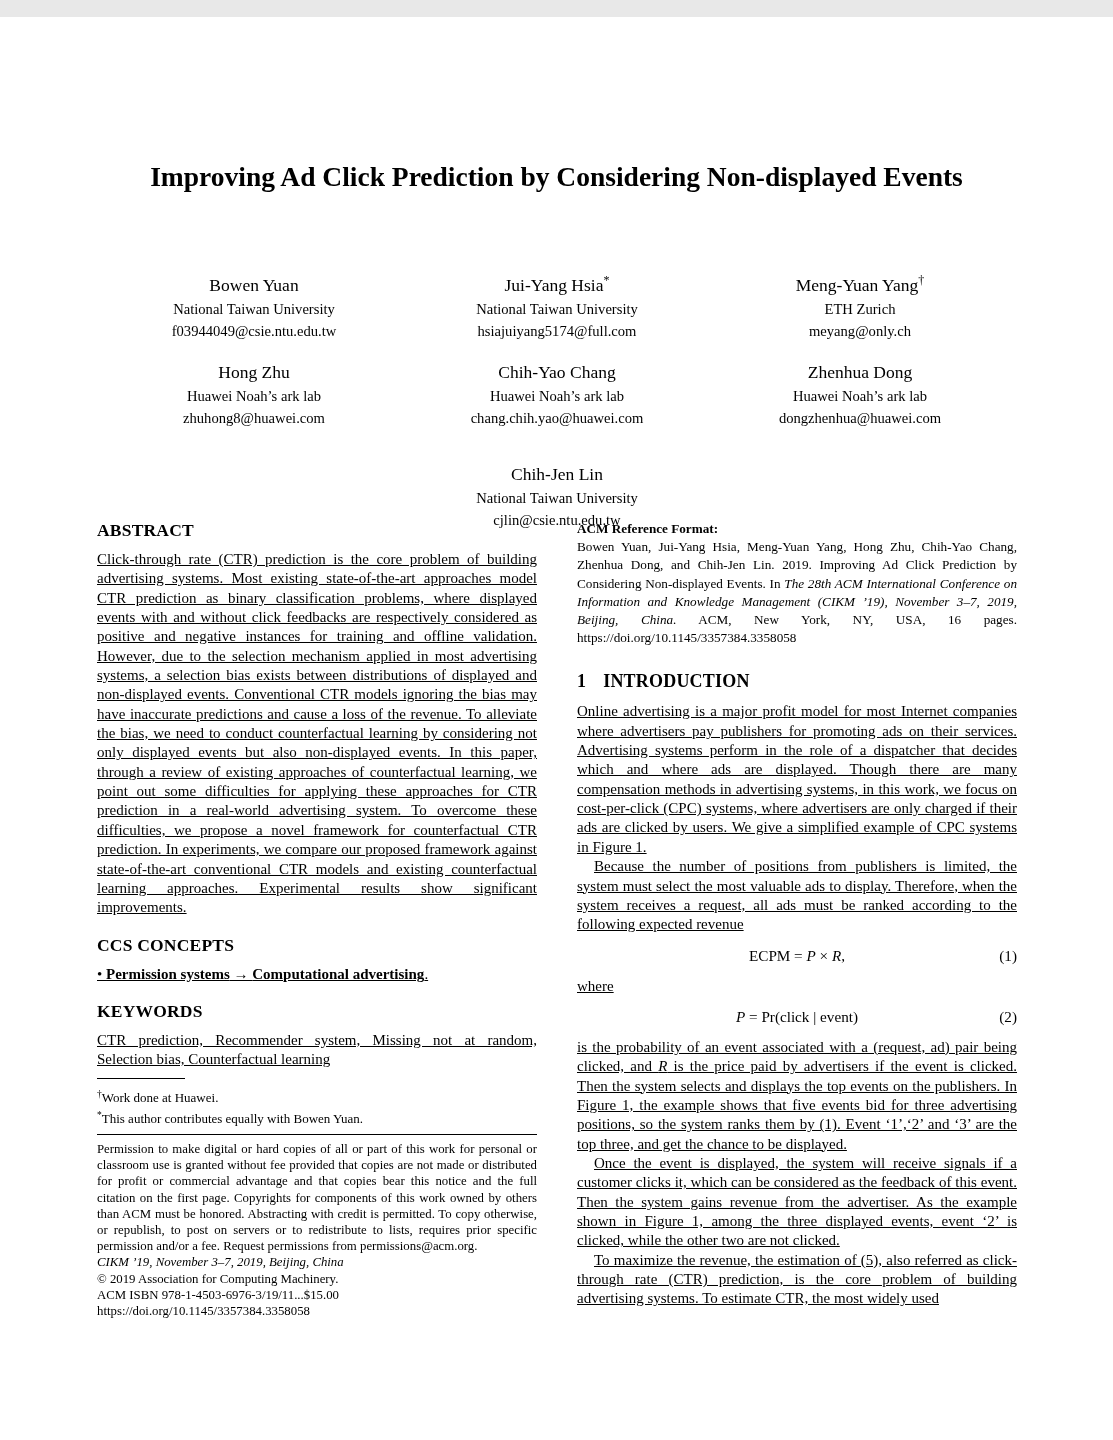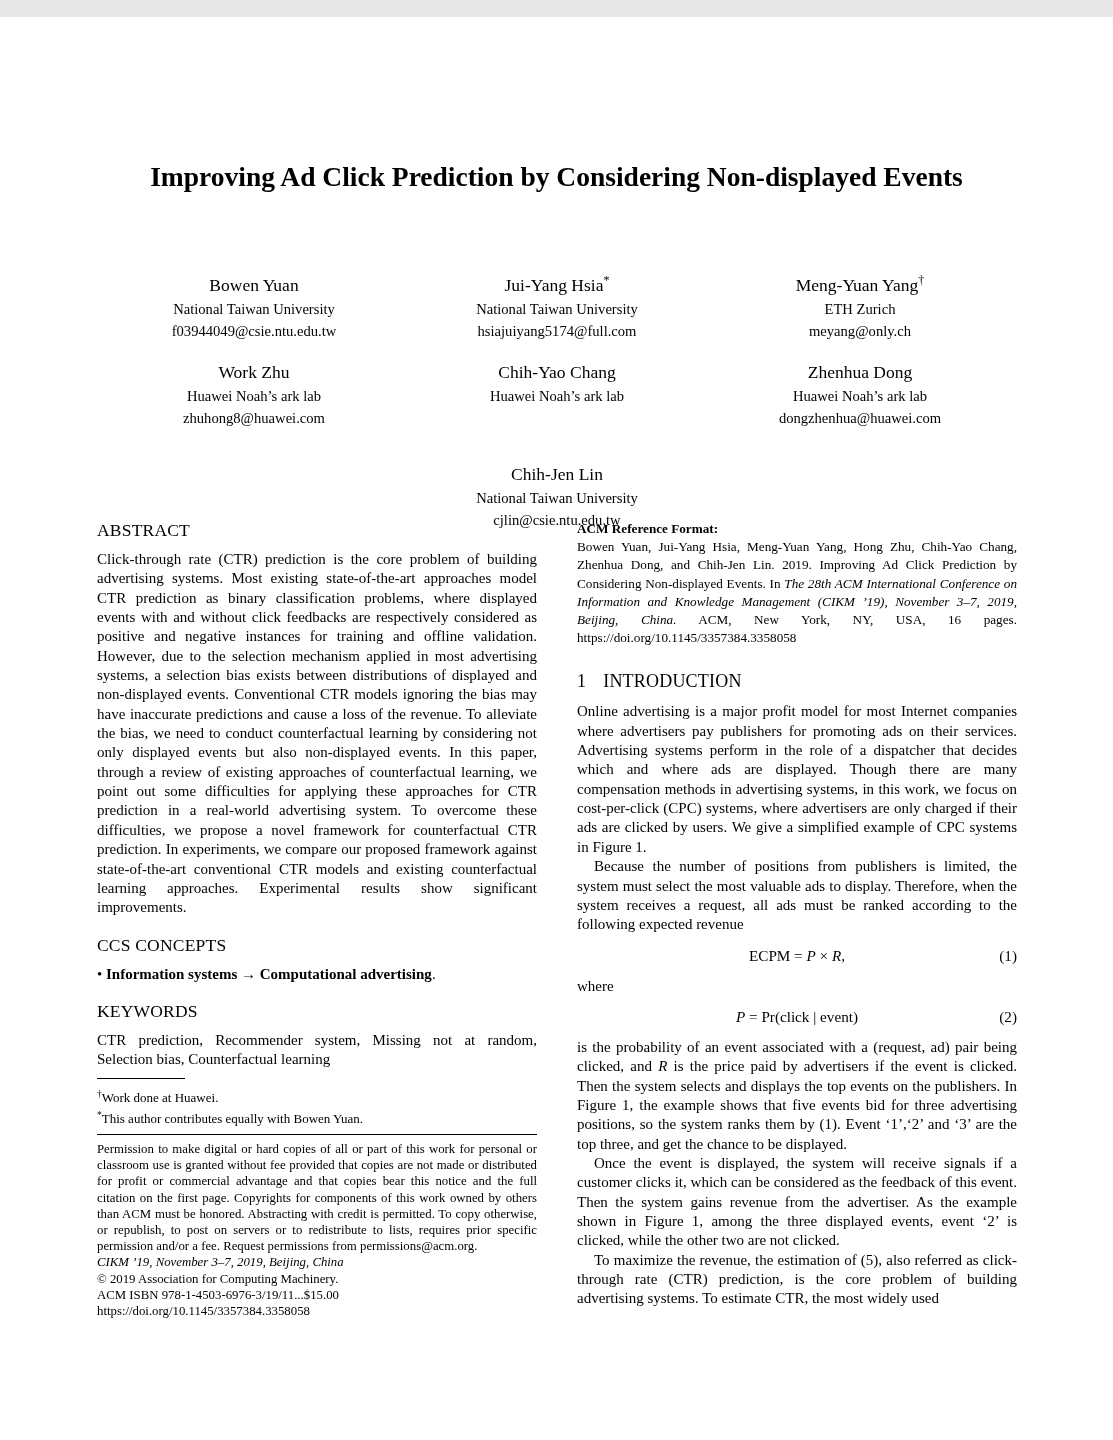--- a/index.html
+++ b/index.html
@@ -37,28 +37,28 @@
   .author { flex: 1; text-align: center; }
   .author-name { font-size: 17.5px; line-height: 26px; }
   .author-name sup { font-size: 12px; }
   .author-affil { font-size: 14.6px; line-height: 22px; }
   .author-email { font-size: 14.6px; line-height: 22px; }
   .col { position: absolute; top: 503px; width: 440px; }
   .col-left { left: 97px; }
   .col-right { left: 577px; }
   .sec-heading {
     font-size: 17.5px;
-    font-weight: normal;
+    font-weight: bold;
     margin: 0 0 9px 0;
     letter-spacing: 0.2px;
   }
   .mt { margin-top: 17px; }
   .intro-heading { margin-top: 24px; margin-bottom: 10px; font-size: 18px; }
   .sec-num { margin-right: 17px; }
-  .body-p { font-size: 15px; line-height: 19.35px; text-align: justify; margin: 0; }
+  .body-p { font-size: 15px; line-height: 19.35px; text-align: justify; margin: 0; text-decoration: underline; }
   .indent { text-indent: 17px; }
   .it { font-style: italic; }
   .acm-ref-heading { font-size: 13.2px; font-weight: bold; margin: 0; line-height: 18.2px; }
   .acm-ref-text { font-size: 13.2px; line-height: 18.2px; text-align: justify; margin: 0; }
   .eq-row { position: relative; margin: 11px 0; font-size: 15.2px; text-align: center; line-height: 20px; }
   .eq-num { position: absolute; right: 0; top: 0; }
   .where-line { margin: 2px 0; }
   .footnote-area { position: absolute; left: 97px; top: 1061px; width: 440px; }
   .footnote-rule { width: 88px; border-top: 1.3px solid #000; margin-bottom: 7px; }
   .fn { font-size: 13px; line-height: 17.6px; margin: 0; }
@@ -88,27 +88,28 @@
     </div>
     <div class="author">
       <div class="author-name"><span>Meng-Yuan Yang</span><sup>†</sup></div>
       <div class="author-affil">ETH Zurich</div>
       <div class="author-email">meyang@only.ch</div>
     </div>
   </div>
 
   <div class="authors-row row2">
     <div class="author">
-      <div class="author-name"><span>Work Zhu</span><sup></sup></div>
+      <div class="author-name"><span>Hong Zhu</span><sup></sup></div>
       <div class="author-affil">Huawei Noah’s ark lab</div>
       <div class="author-email">zhuhong8@huawei.com</div>
     </div>
     <div class="author">
       <div class="author-name"><span>Chih-Yao Chang</span><sup></sup></div>
       <div class="author-affil">Huawei Noah’s ark lab</div>
+      <div class="author-email">chang.chih.yao@huawei.com</div>
     </div>
     <div class="author">
       <div class="author-name"><span>Zhenhua Dong</span><sup></sup></div>
       <div class="author-affil">Huawei Noah’s ark lab</div>
       <div class="author-email">dongzhenhua@huawei.com</div>
     </div>
   </div>
 
   <div class="authors-row row3">
     <div class="author">
@@ -116,21 +117,21 @@
       <div class="author-affil">National Taiwan University</div>
       <div class="author-email">cjlin@csie.ntu.edu.tw</div>
     </div>
   </div>
 
   <div class="col col-left">
     <h2 class="sec-heading">ABSTRACT</h2>
     <p class="body-p">Click-through rate (CTR) prediction is the core problem of building advertising systems. Most existing state-of-the-art approaches model CTR prediction as binary classification problems, where displayed events with and without click feedbacks are respectively considered as positive and negative instances for training and offline validation. However, due to the selection mechanism applied in most advertising systems, a selection bias exists between distributions of displayed and non-displayed events. Conventional CTR models ignoring the bias may have inaccurate predictions and cause a loss of the revenue. To alleviate the bias, we need to conduct counterfactual learning by considering not only displayed events but also non-displayed events. In this paper, through a review of existing approaches of counterfactual learning, we point out some difficulties for applying these approaches for CTR prediction in a real-world advertising system. To overcome these difficulties, we propose a novel framework for counterfactual CTR prediction. In experiments, we compare our proposed framework against state-of-the-art conventional CTR models and existing counterfactual learning approaches. Experimental results show significant improvements.</p>
 
     <h2 class="sec-heading mt">CCS CONCEPTS</h2>
-    <p class="body-p"><span>• </span><b>Information systems</b><span> → </span><b>Computational advertising</b><span>.</span></p>
+    <p class="body-p"><span>• </span><b>Permission systems</b><span> → </span><b>Computational advertising</b><span>.</span></p>
 
     <h2 class="sec-heading mt">KEYWORDS</h2>
     <p class="body-p">CTR prediction, Recommender system, Missing not at random, Selection bias, Counterfactual learning</p>
   </div>
 
   <div class="footnote-area">
     <div class="footnote-rule"></div>
     <p class="fn"><sup>†</sup><span>Work done at Huawei.</span></p>
     <p class="fn"><sup>*</sup><span>This author contributes equally with Bowen Yuan.</span></p>
   </div>

